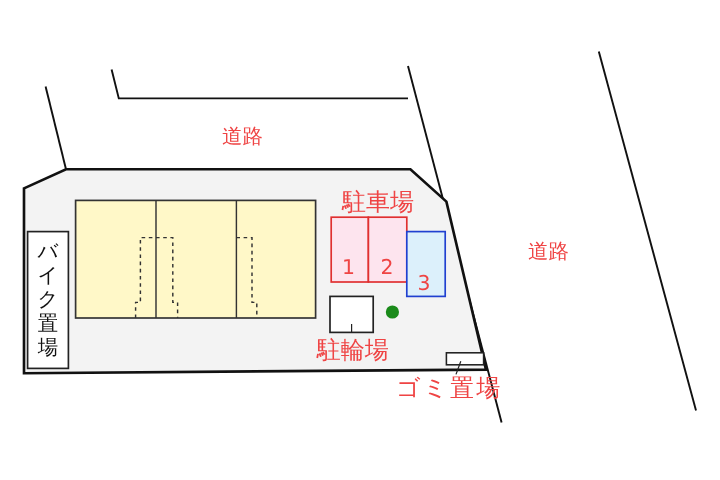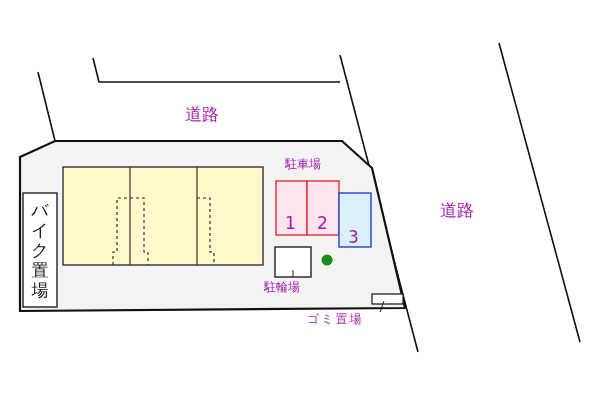--- a/index.html
+++ b/index.html
@@ -1,21 +1,21 @@
 <!DOCTYPE html>
 <html><head>
 <meta charset="utf-8">
 <style>
   html, body { margin: 0; padding: 0; background: #ffffff; }
   body { width: 600px; height: 400px; position: relative; overflow: hidden;
          font-family: "DejaVu Sans", "Liberation Sans", sans-serif; }
   svg { position: absolute; left: 0; top: 0; }
-  .lbl { position: absolute; color: #a21caf; white-space: nowrap; line-height: 1; }
+  .lbl { position: absolute; color: #ef4444; white-space: nowrap; line-height: 1; }
   .road-label { font-size: 17px; }
-  .area-label { font-size: 12px; }
+  .area-label { font-size: 20px; }
   .num { font-size: 17px; }
   .vert { position: absolute; left: 23px; top: 193px; width: 34px; height: 114px;
           display: flex; flex-direction: column; align-items: center; justify-content: center;
           font-size: 17px; line-height: 20px; color: #111; }
 </style>
 </head>
 <body>
 
 <svg width="600" height="400" viewBox="0 0 600 400">
 
@@ -58,21 +58,21 @@
 
 <div class="lbl road-label" style="left:185px; top:106px;">道路</div>
 <div class="lbl road-label" style="left:440px; top:202px;">道路</div>
 <div class="lbl area-label" style="left:285px; top:158px;">駐車場</div>
 
 <div class="lbl num" style="left:285px; top:215px;">1</div>
 <div class="lbl num" style="left:317px; top:215px;">2</div>
 <div class="lbl num" style="left:348px; top:229px;">3</div>
 
 <div class="lbl area-label" style="left:264px; top:281px;">駐輪場</div>
-<div class="lbl area-label" style="left:307px; top:313px; letter-spacing:2px;">ゴミ置場</div>
+<div class="lbl area-label" style="left:330px; top:313px; letter-spacing:2px;">ゴミ置場</div>
 
 <div class="vert">
   <span>バ</span>
   <span>イ</span>
   <span>ク</span>
   <span>置</span>
   <span>場</span>
 </div>
 
 </body></html>

